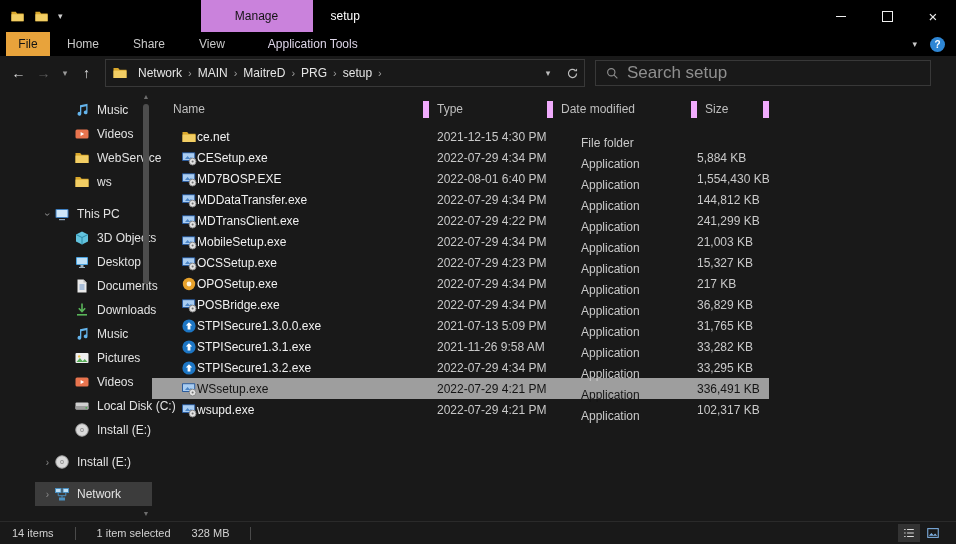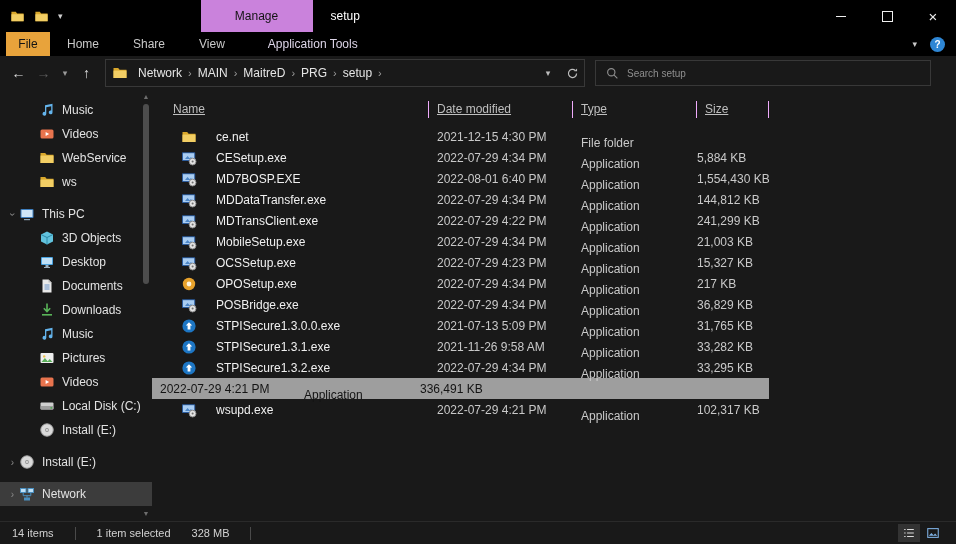--- a/index.html
+++ b/index.html
@@ -54,51 +54,51 @@
   .crumb-sep{padding:0 2px;color:#9f9f9f;font-size:11px;}
   .addr-btn{width:24px;display:flex;align-items:center;justify-content:center;color:#bdbdbd;font-size:9px;}
   .addr-btn svg{width:13px;height:13px;}
   .search-box{
     width:336px;height:26px;border:1px solid #383838;margin-left:10px;
     display:flex;align-items:center;gap:8px;padding:0 10px;box-sizing:border-box;background:#191919;
   }
   .search-box svg{width:13px;height:13px;flex:0 0 13px;}
   .search-input{
     flex:1;background:transparent;border:none;outline:none;color:#bdbdbd;
-    font-size:10px;font-family:inherit;padding:0;
+    font-size:17px;font-family:inherit;padding:0;
   }
   .search-input::placeholder{color:#8f8f8f;opacity:1;}
   
   .main{display:flex;height:431px;}
-  .sidebar{width:152px;flex:0 0 152px;position:relative;padding-top:8px;box-sizing:border-box;}
+  .sidebar{width:152px;flex:0 0 152px;position:relative;padding-top:8px;box-sizing:border-box;padding-left:35px;}
   .side-item{height:24px;display:flex;align-items:center;font-size:12px;color:#e2e2e2;box-sizing:border-box;}
   .side-item.sel{background:var(--sel-side,#3c3c3c);}
   .side-chevron{width:13px;flex:0 0 13px;font-size:10px;color:#8a8a8a;text-align:center;}
   .side-chevron.open{transform:rotate(90deg);}
   .ico{width:16px;height:16px;display:inline-flex;flex:0 0 16px;}
   .ico svg{width:100%;height:100%;}
   .side-label{margin-left:7px;white-space:nowrap;}
   .side-scrollbar{position:absolute;top:2px;bottom:2px;right:2px;width:8px;display:flex;flex-direction:column;align-items:center;}
   .sb-arrow{color:#6d6d6d;font-size:7px;line-height:10px;height:10px;}
   .sb-track{flex:1;width:100%;position:relative;}
   .sb-thumb{position:absolute;top:2px;left:1px;width:6px;height:180px;background:#4d4d4d;border-radius:3px;}
   
   .content{flex:1;display:flex;flex-direction:column;padding-top:7px;box-sizing:border-box;}
   .list-header{height:24px;display:flex;align-items:center;font-size:12px;color:#bfbfbf;}
-  .hcell{box-sizing:border-box;border-right:1px solid #f0abfc;height:17px;line-height:17px;padding-left:8px;text-decoration:underline;}
+  .hcell{box-sizing:border-box;border-right:6px solid #f0abfc;height:17px;line-height:17px;padding-left:8px;}
   .hcell.name{width:277px;padding-left:21px;}
   .hcell.date{width:144px;}
   .hcell.type{width:124px;}
   .hcell.size{width:72px;}
   .rows{margin-top:5px;width:617px;}
   .frow{height:21px;display:flex;align-items:center;font-size:12px;}
   .frow.sel{background:var(--sel-row,#9e9e9e);}
   .frow.sel .fcell{color:#141414;}
   .fcell{box-sizing:border-box;white-space:nowrap;overflow:hidden;}
-  .fcell.name{width:277px;padding-left:29px;display:flex;align-items:center;gap:19px;color:#f0f0f0;}
+  .fcell.name{width:277px;padding-left:29px;display:flex;align-items:center;gap:0;color:#f0f0f0;}
   .fcell.date{width:144px;padding-left:8px;color:#c9c9c9;}
   .fcell.type{width:124px;padding-left:8px;color:#c9c9c9;margin-top:12px;}
   .fcell.size{width:72px;padding-right:6px;text-align:left;color:#c9c9c9;}
   
   .statusbar{
     height:23px;border-top:1px solid #2a2a2a;box-sizing:border-box;
     display:flex;align-items:center;gap:21px;padding:0 12px;font-size:11px;color:#d2d2d2;
   }
   .sb-divider{width:1px;height:13px;background:#4a4a4a;}
   .sb-right{margin-left:auto;display:flex;gap:2px;}
@@ -367,22 +367,22 @@
       <span class="sb-arrow">▲</span>
       <span class="sb-track">
           <span class="sb-thumb"></span>
         </span>
       <span class="sb-arrow">▼</span>
     </div>
   </div>
   <div class="content">
     <div class="list-header">
       <span class="hcell name">Name</span>
+      <span class="hcell type">Type</span>
       <span class="hcell date">Date modified</span>
-      <span class="hcell type">Type</span>
       <span class="hcell size">Size</span>
     </div>
     <div class="rows" id="file-rows">
         <div class="frow">
           <span class="fcell name">
             <span class="ico">
               <svg viewBox="0 0 16 16">
                 <path d="M1.5 3h4.7l1.4 1.8h6.9V13H1.5z" fill="#d9a72b"></path>
                 <path d="M1.5 5.6h13V13h-13z" fill="#f2ce64"></path>
               </svg>
@@ -562,20 +562,32 @@
                 <path d="M8 4.2l3.2 3.2H9.4v4.2H6.6V7.4H4.8z" fill="#fff"></path>
               </svg>
             </span>
             <span>STPISecure1.3.2.exe</span>
           </span>
           <span class="fcell date">2022-07-29 4:34 PM</span>
           <span class="fcell type">Application</span>
           <span class="fcell size">33,295 KB</span>
         </div>
         <div class="frow sel">
+          <span class="fcell name">
+            <span class="ico">
+              <svg viewBox="0 0 16 16">
+                <rect x="1" y="2.2" width="13.2" height="8.8" rx="0.8" fill="#2d5d9e"></rect>
+                <rect x="2" y="3.2" width="11.2" height="6.8" fill="#a9cdf2"></rect>
+                <path d="M4 9l2.6-3 2 2.2L10 7l1.6 2z" fill="#4d86c6"></path>
+                <circle cx="11.6" cy="11.6" r="3.4" fill="#e2e2e2" stroke="#8a8a8a"></circle>
+                <circle cx="11.6" cy="11.6" r="1" fill="#6e6e6e"></circle>
+              </svg>
+            </span>
+            <span>WSsetup.exe</span>
+          </span>
           <span class="fcell date">2022-07-29 4:21 PM</span>
           <span class="fcell type">Application</span>
           <span class="fcell size">336,491 KB</span>
         </div>
         <div class="frow">
           <span class="fcell name">
             <span class="ico">
               <svg viewBox="0 0 16 16">
                 <rect x="1" y="2.2" width="13.2" height="8.8" rx="0.8" fill="#2d5d9e"></rect>
                 <rect x="2" y="3.2" width="11.2" height="6.8" fill="#a9cdf2"></rect>

